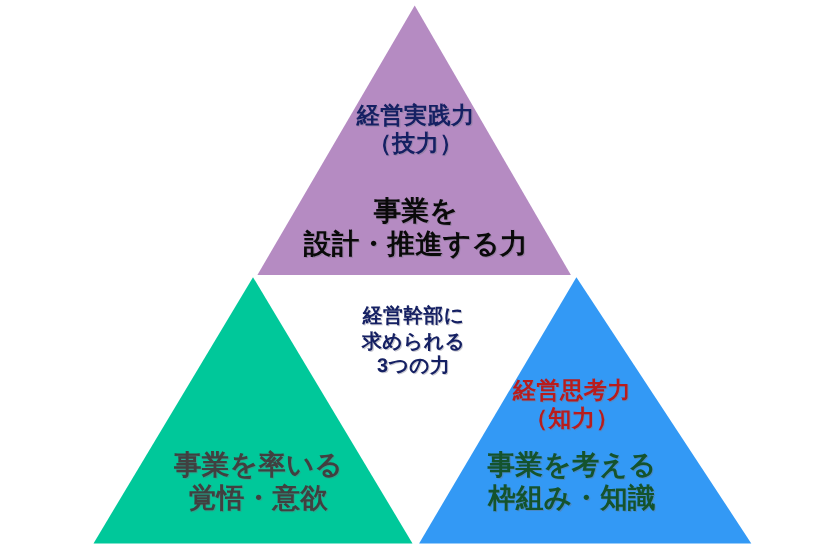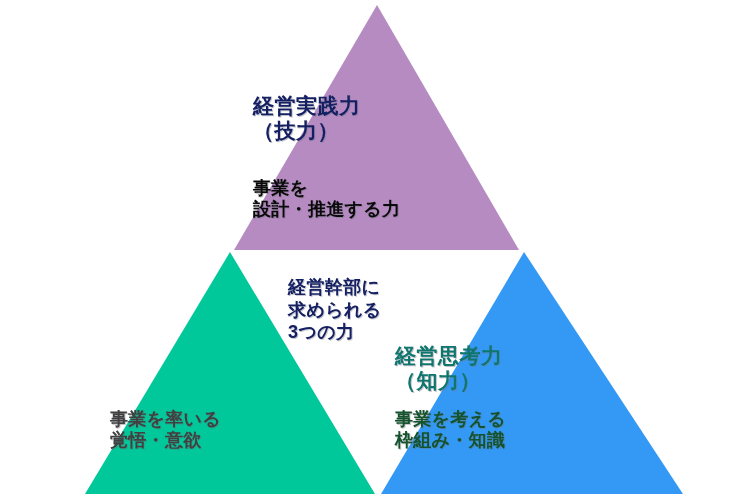--- a/index.html
+++ b/index.html
@@ -29,35 +29,35 @@
   .text-layer {
     position: absolute;
     left: 0;
     top: 0;
     width: 748px;
     height: 500px;
     pointer-events: none;
   }
   .label-block {
     position: absolute;
-    text-align: left;
+    text-align: center;
     line-height: 1.18;
     white-space: pre-line;
   }
   .heading {
     color: #152063;
     font-weight: bold;
     font-size: 21px;
     letter-spacing: 0.5px;
     text-shadow: 1px 1px 0 rgba(120,120,140,0.45);
   }
   .body-text {
     color: #0a0a0a;
     font-weight: bold;
-    font-size: 18px;
+    font-size: 25px;
     letter-spacing: 0.3px;
     text-shadow: 1px 1px 0 rgba(110,110,120,0.40);
   }
   
   #top-heading {
     left: 253px;
     top: 94px;
     width: 250px;
   }
   #top-body {
@@ -114,21 +114,21 @@
   <div class="text-layer">
 
     <div class="label-block heading" id="top-heading" style="color: rgb(21, 32, 99);">経営実践力
 （技力）</div>
     <div class="label-block body-text" id="top-body" style="color: rgb(10, 10, 10);">事業を
 設計・推進する力</div>
 
     <div class="label-block body-text" id="left-body" style="color: #404040;">事業を率いる
 覚悟・意欲</div>
 
-    <div class="label-block heading" id="right-heading" style="color: #0f766e;">経営思考力
+    <div class="label-block heading" id="right-heading" style="color: #b91c1c;">経営思考力
 （知力）</div>
     <div class="label-block body-text" id="right-body" style="color: #14532d;">事業を考える
 枠組み・知識</div>
 
     <div class="label-block" id="center-text" style="color: rgb(21, 32, 99);">経営幹部に
 求められる
 3つの力</div>
 
   </div>
 </div>

